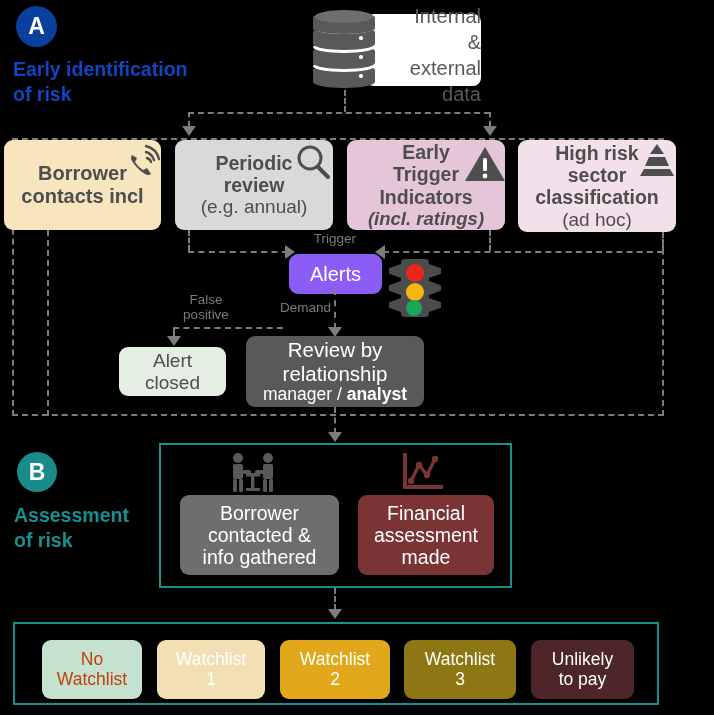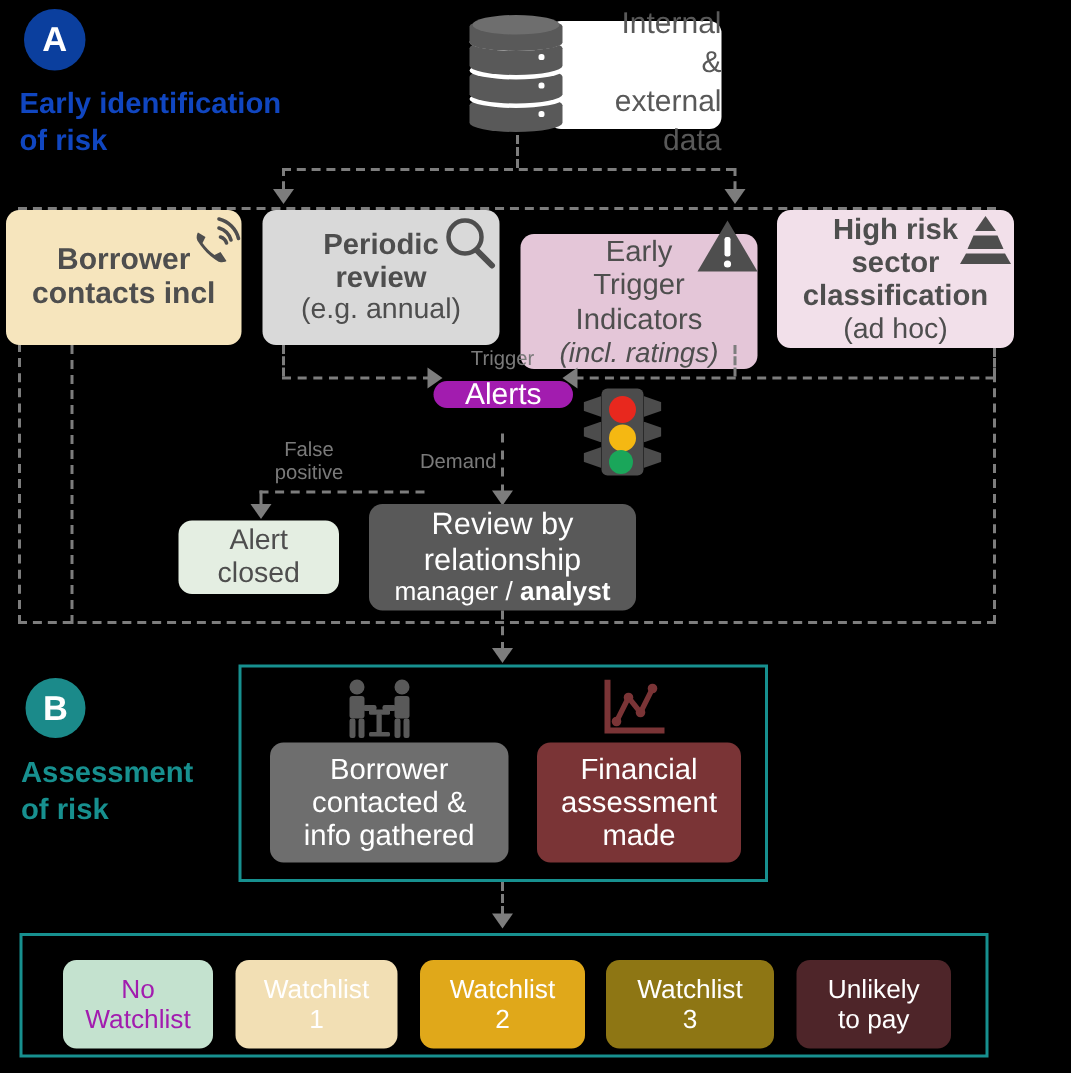--- a/index.html
+++ b/index.html
@@ -153,22 +153,22 @@
     <span class="ln">review</span>
     <span class="ln" style="font-weight:normal; font-size:19px;">(e.g. annual)</span>
   </div>
   <div class="abs" style="left:294px; top:143px; width:38px; height:38px;">
     <svg viewBox="0 0 38 38" width="38" height="38">
       <circle cx="16" cy="15" r="11" stroke="#4e4e4e" stroke-width="3" fill="none"></circle>
       <line x1="24" y1="24" x2="34" y2="34" stroke="#4e4e4e" stroke-width="4" stroke-linecap="round"></line>
     </svg>
   </div>
 
-  <div class="abs box" style="left:347px; top:156px; width:158px; height:90px; background:#e4c6d8; color:#4e4e4e;
-              font-size:19.5px; font-weight:normal;">
+  <div class="abs box" style="left:347px; top:140px; width:158px; height:90px; background:#e4c6d8; color:#4e4e4e;
+              font-size:19.5px; font-weight:bold;">
     <span class="ln">Early</span>
     <span class="ln">Trigger</span>
     <span class="ln">Indicators</span>
     <span class="ln" style="font-style:italic; font-size:18.5px;">(incl. ratings)</span>
   </div>
   <div class="abs" style="left:464px; top:145px; width:42px; height:38px;">
     <svg viewBox="0 0 42 38" width="42" height="38">
       <path d="M21 2 L41 36 L1 36 Z" fill="#4e4e4e"></path>
       <rect x="19" y="13" width="4" height="13" fill="#ffffff" rx="1.5"></rect>
       <circle cx="21" cy="31" r="2.4" fill="#ffffff"></circle>
@@ -199,21 +199,21 @@
   <div class="abs dl-v" style="left:662px; top:232px; height:19px;"></div>
 
   <div class="abs dl-h" style="left:188px; top:251px; width:100px;"></div>
   <div class="abs arrowhead-r" style="left:285px; top:245px;"></div>
 
   <div class="abs dl-h" style="left:383px; top:251px; width:280px;"></div>
   <div class="abs arrowhead-l" style="left:375px; top:245px;"></div>
 
   <div class="abs conn-label" style="left:300px; top:231px; width:70px;">Trigger</div>
 
-  <div class="abs box" style="left:289px; top:254px; width:93px; height:18px; background:#a21caf; color:#ffffff;
+  <div class="abs box" style="left:289px; top:254px; width:93px; height:40px; background:#8b5cf6; color:#ffffff;
               font-size:20px;">
     <span class="ln">Alerts</span>
   </div>
 
   <div class="abs" style="left:389px; top:259px; width:52px; height:62px;">
     <div class="tl-fin abs" style="left:0px;  top:5px;  width:12px; height:14px;"></div>
     <div class="tl-fin abs" style="left:0px;  top:22px; width:12px; height:14px;"></div>
     <div class="tl-fin abs" style="left:0px;  top:39px; width:12px; height:14px;"></div>
     <div class="tl-fin abs" style="left:40px; top:5px;  width:12px; height:14px; transform:scaleX(-1);"></div>
     <div class="tl-fin abs" style="left:40px; top:22px; width:12px; height:14px; transform:scaleX(-1);"></div>
@@ -301,21 +301,21 @@
     <span class="ln">Financial</span>
     <span class="ln">assessment</span>
     <span class="ln">made</span>
   </div>
 
   <div class="abs dl-v" style="left:334px; top:588px; height:22px;"></div>
   <div class="abs arrowhead" style="left:328px; top:609px;"></div>
 
   <div class="abs teal-group" style="left:13px; top:622px; width:646px; height:83px;"></div>
 
-  <div class="abs box" style="left:42px; top:640px; width:100px; height:59px; background:#c4e2cf; color:#a21caf; font-size:17.5px;">
+  <div class="abs box" style="left:42px; top:640px; width:100px; height:59px; background:#c4e2cf; color:#c2410c; font-size:17.5px;">
     <span class="ln">No</span>
     <span class="ln">Watchlist</span>
   </div>
   <div class="abs box" style="left:157px; top:640px; width:108px; height:59px; background:#f2dfb4; color:#ffffff; font-size:17.5px;">
     <span class="ln">Watchlist</span>
     <span class="ln">1</span>
   </div>
   <div class="abs box" style="left:280px; top:640px; width:110px; height:59px; background:#e0a81a; color:#ffffff; font-size:17.5px;">
     <span class="ln">Watchlist</span>
     <span class="ln">2</span>

